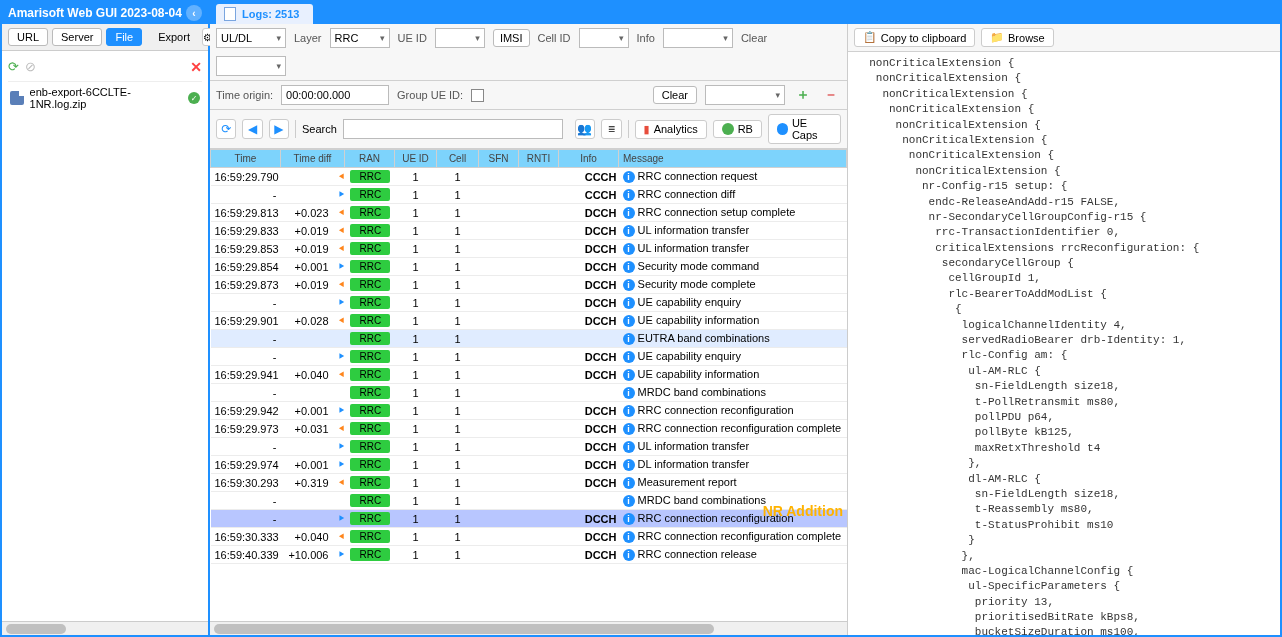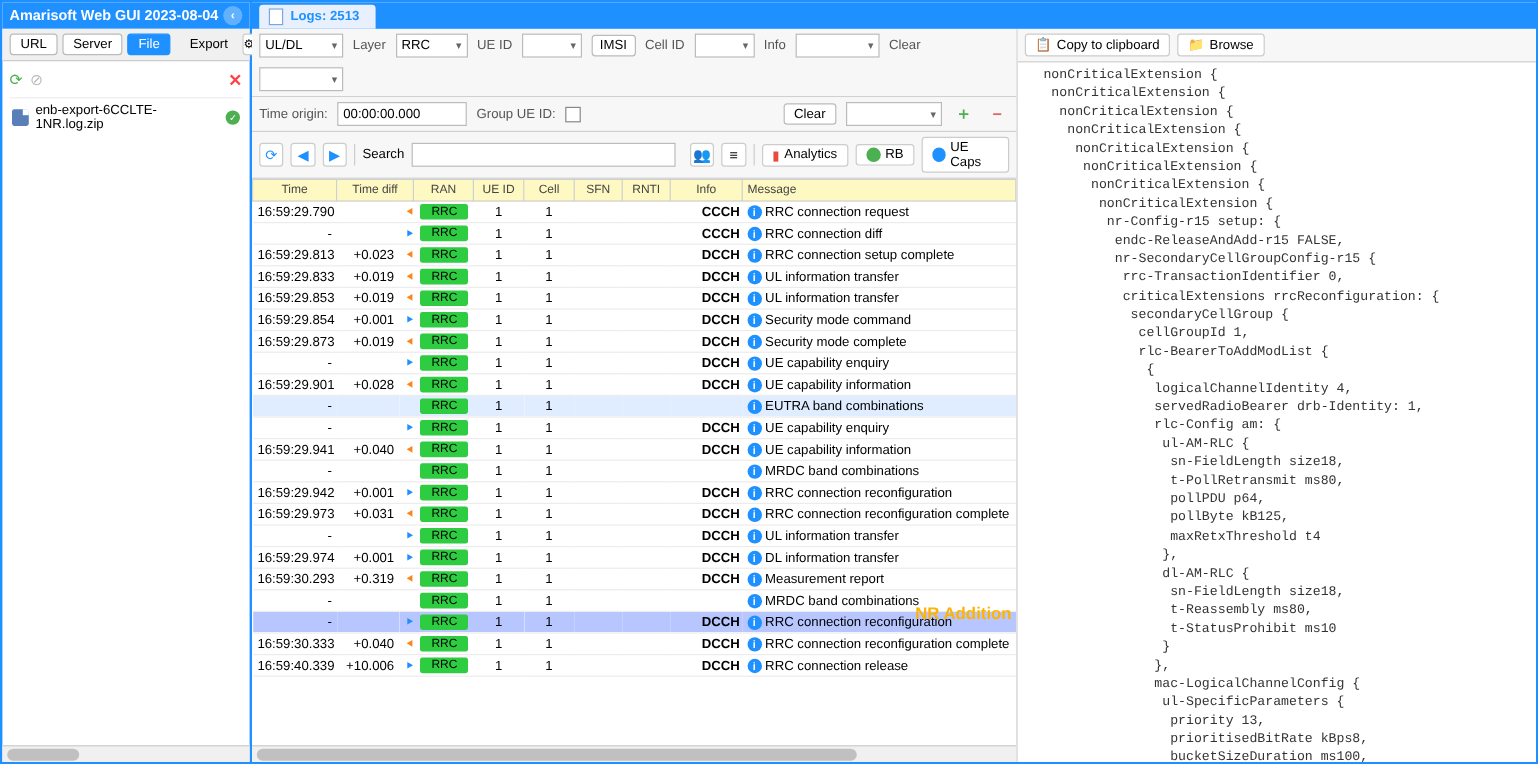--- a/index.html
+++ b/index.html
@@ -32,21 +32,21 @@
 .input { border: 1px solid #bbb; background: #fff; height: 20px; padding: 0 4px; font-size:11px; }
 .chk { width: 13px; height: 13px; border:1px solid #888; background:#fff; display:inline-block; vertical-align:middle; }
 .toolbar3 { background: #f7f7f7; border-bottom: 1px solid #d0d0d0; padding: 4px 6px; display:flex; align-items:center; gap:6px; }
 .icon-btn { width:22px; height:20px; border:1px solid #ccc; border-radius:3px; background:#fff; display:flex; align-items:center; justify-content:center; font-size:12px; cursor:pointer; }
 .search-input { flex: 0 0 220px; }
 .pill-btn { border:1px solid #ccc; border-radius:3px; padding: 2px 8px; background:#fff; display:flex; align-items:center; gap:4px; cursor:pointer; font-size:11px; }
 .pill-btn .dot { width:12px; height:12px; border-radius:6px; }
 .dot.blue{background:#1e90ff;} .dot.green{background:#4caf50;}
 .table-wrap { flex:1; overflow:auto; position:relative; }
 table { border-collapse: collapse; width: 100%; table-layout: fixed; }
-th { background:#fef9c3; border:1px solid #d0d0d0; font-weight:normal; font-size:10px; color:#444; padding: 3px 4px; text-align:center; }
+th { background:#7dd3fc; border:1px solid #d0d0d0; font-weight:normal; font-size:10px; color:#444; padding: 3px 4px; text-align:center; }
 td { border-bottom:1px solid #ececec; padding: 2px 4px; font-size:11px; text-align:center; white-space:nowrap; overflow:hidden; }
 td.msg { text-align:left; }
 td.info { text-align:right; padding-right: 2px; font-weight: bold; }
 tr.selected td { background: #b8c6ff !important; }
 tr.hover td { background: #e0ecff; }
 .rrc { display:inline-block; background:#2ecc40; color:#000; padding:1px 10px; border-radius:2px; font-size:10px; width:40px; }
 .dir-arrow { display:inline-block; width: 10px; font-size:10px; }
 .dir-dl { color:#1e90ff; }
 .dir-ul { color:#ff851b; }
 .info-ico { display:inline-block; width:12px; height:12px; border-radius:6px; background:#1e90ff; color:#fff; font-size:9px; line-height:12px; text-align:center; font-weight:bold; }

